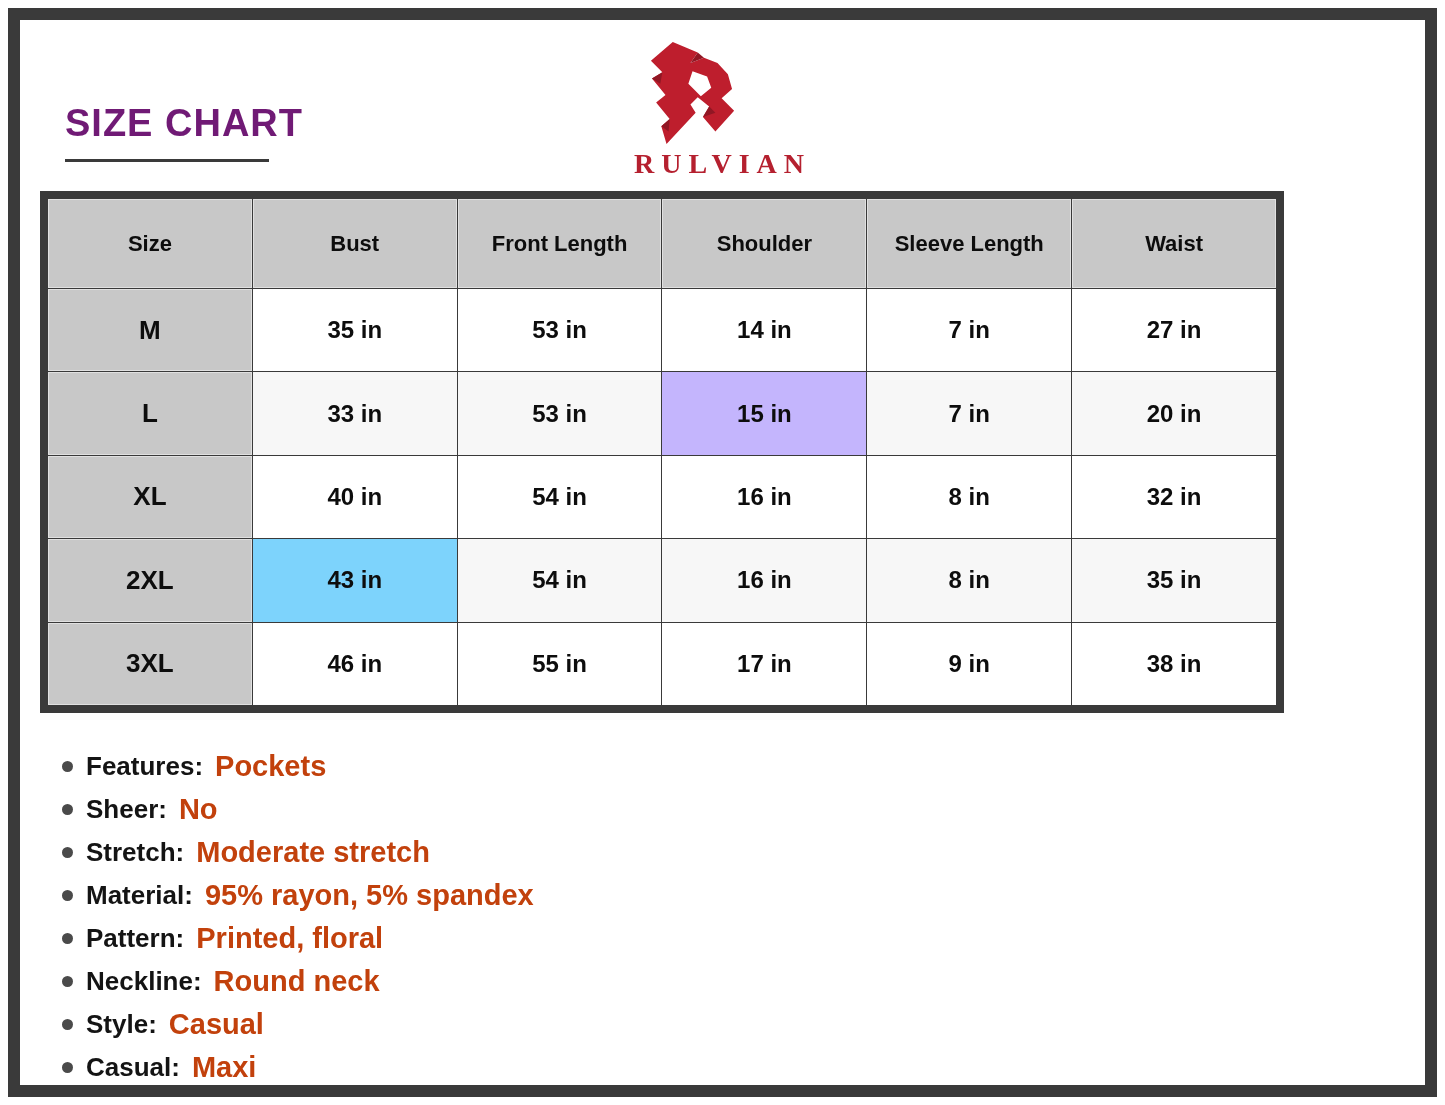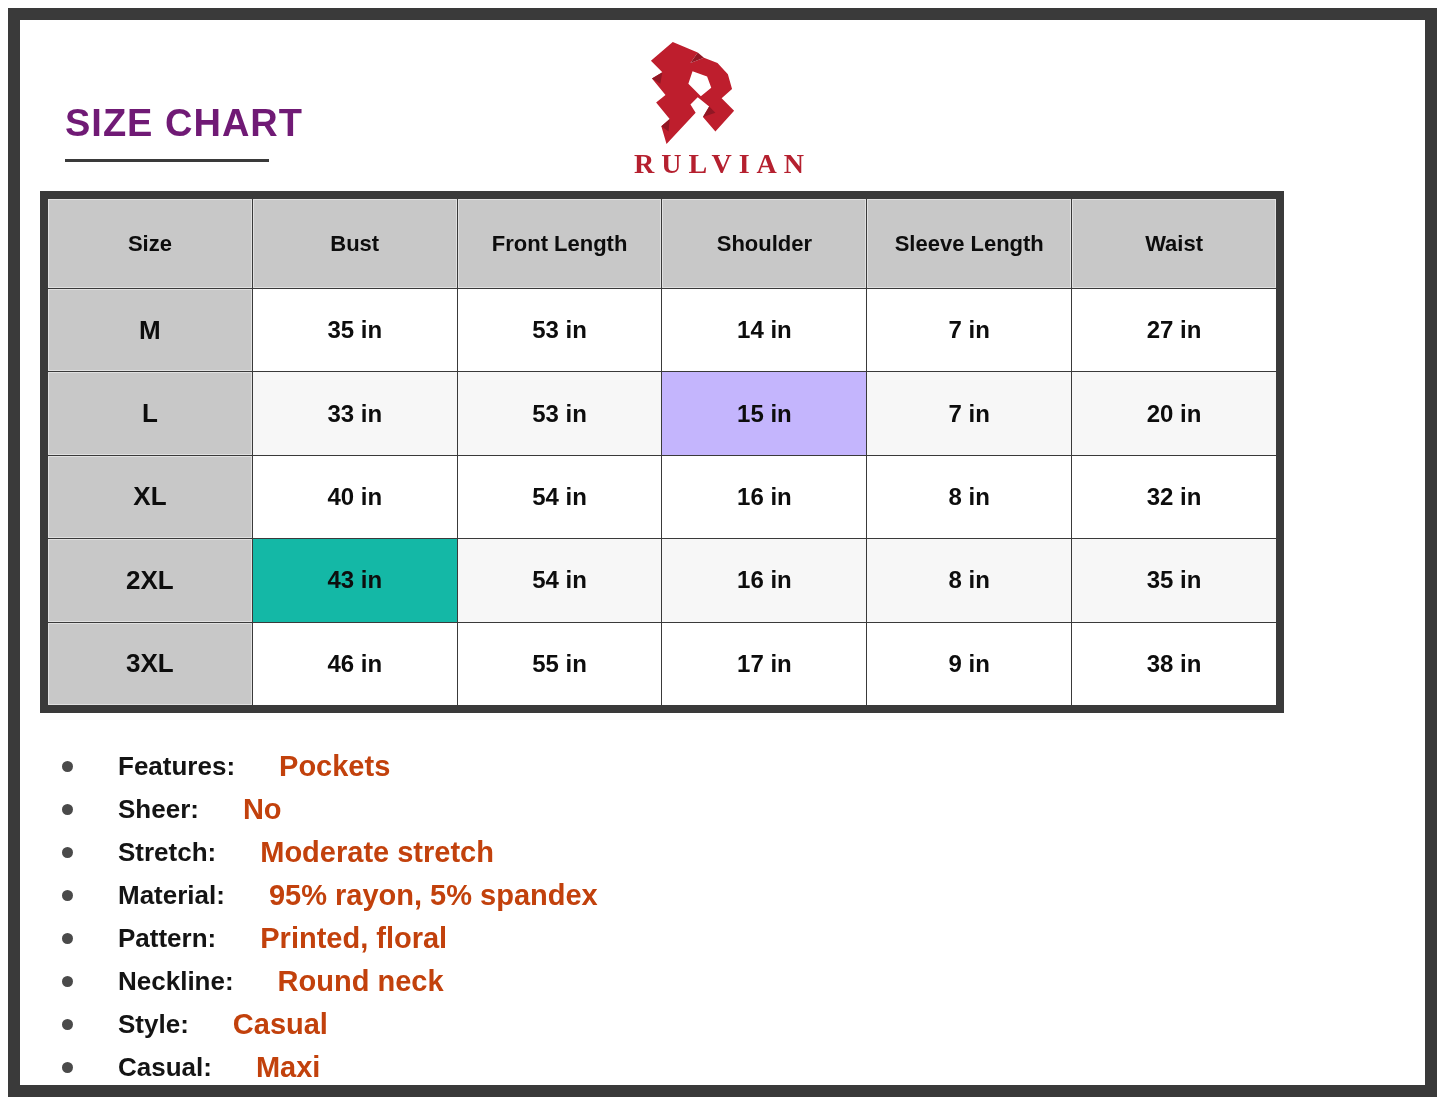--- a/index.html
+++ b/index.html
@@ -47,21 +47,21 @@
   }
   .td-size{
     background:#c8c8c8;font-size:26px;font-weight:bold;
     box-shadow:inset 0 0 0 1px rgba(255,255,255,0.45);
   }
   .td{background:#ffffff;font-size:24px;font-weight:bold;}
   
   .details{
     position:absolute;left:62px;top:745px;list-style:none;margin:0;padding:0;
   }
-  .details li{height:43px;display:flex;align-items:center;gap:32px;}
+  .details li{height:43px;display:flex;align-items:center;}
   .dot{
     width:11px;height:11px;border-radius:50%;background:#4a4a4a;
     margin-right:13px;flex:0 0 auto;
   }
   .dlabel{font-size:26px;font-weight:bold;color:#141414;margin-right:12px;}
   .dvalue{font-size:29px;font-weight:bold;color:#c2410c;}
 </style>
 </head>
 <body>
 
@@ -109,21 +109,21 @@
   <div class="cell td" style="background:#f7f7f7">20 in</div>
 
   <div class="cell td-size">XL</div>
   <div class="cell td">40 in</div>
   <div class="cell td">54 in</div>
   <div class="cell td">16 in</div>
   <div class="cell td">8 in</div>
   <div class="cell td">32 in</div>
 
   <div class="cell td-size">2XL</div>
-  <div class="cell td" style="background:#14b8a6">43 in</div>
+  <div class="cell td" style="background:#7dd3fc">43 in</div>
   <div class="cell td" style="background:#f7f7f7">54 in</div>
   <div class="cell td" style="background:#f7f7f7">16 in</div>
   <div class="cell td" style="background:#f7f7f7">8 in</div>
   <div class="cell td" style="background:#f7f7f7">35 in</div>
 
   <div class="cell td-size">3XL</div>
   <div class="cell td">46 in</div>
   <div class="cell td">55 in</div>
   <div class="cell td">17 in</div>
   <div class="cell td">9 in</div>

